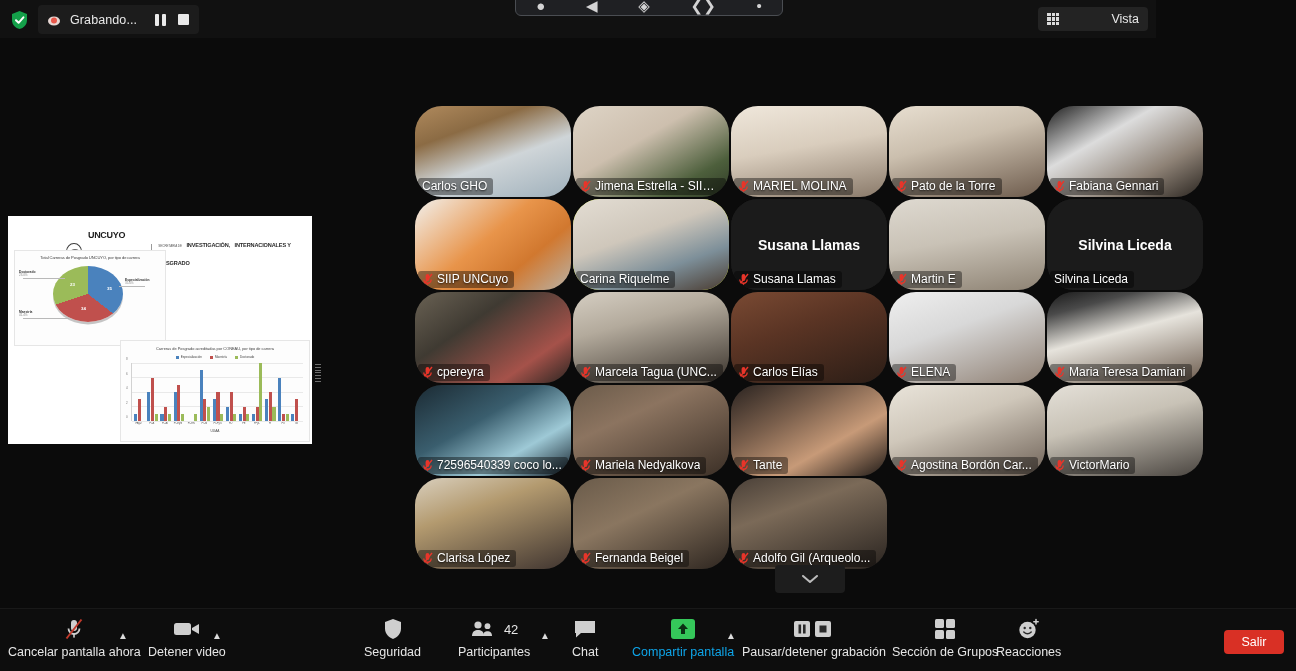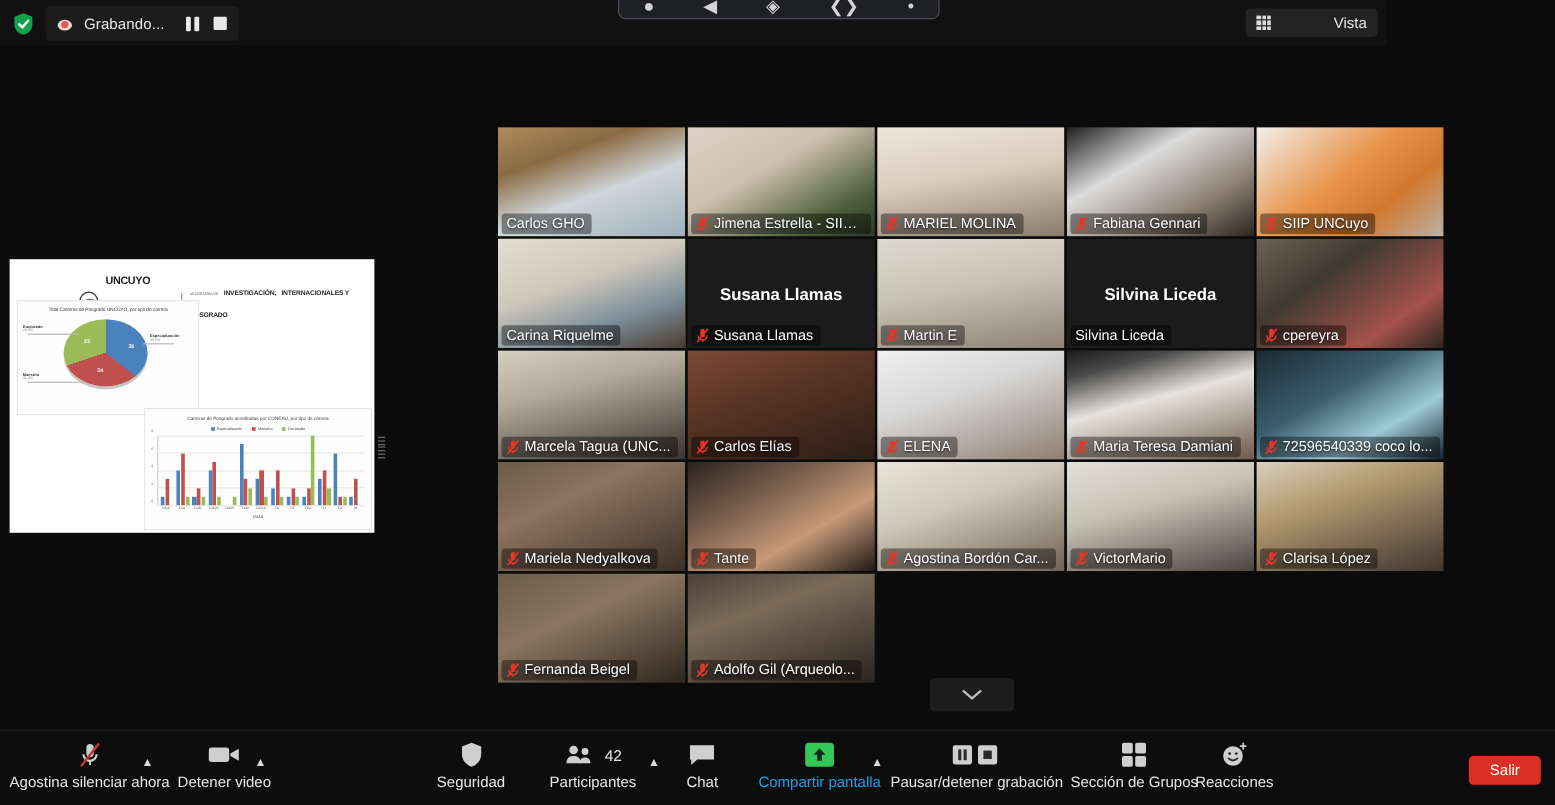--- a/index.html
+++ b/index.html
@@ -111,21 +111,21 @@
     display: flex; flex-direction: column; justify-content: space-between; padding: 2px 0;
   }
   .share-grip i { height: 1px; background: #6d6d6d; }
 
   
   .grid {
     position: absolute; left: 415px; top: 106px;
     display: grid; grid-template-columns: repeat(5, 156px); grid-template-rows: repeat(5, 91px);
     gap: 2px;
   }
-  .tile { position: relative; overflow: hidden; background: #1b1b1b; }
+  .tile { position: relative; overflow: hidden; background: #1b1b1b; border-radius: 27px; }
   .tile.speaking { outline: 3px solid #d6e84a; outline-offset: -3px; }
   .tile .bg { position: absolute; inset: 0; }
   .name-chip {
     position: absolute; left: 3px; bottom: 2px; max-width: 150px;
     display: flex; align-items: center; gap: 4px;
     padding: 1px 6px 2px 4px; border-radius: 3px; background: rgba(0,0,0,.40);
   }
   .name-chip .nm {
     color: #fff; font-size: 12px; white-space: nowrap; overflow: hidden;
     text-overflow: ellipsis; max-width: 132px; text-shadow: 0 1px 2px rgba(0,0,0,.8);
@@ -403,20 +403,32 @@
           <svg class="mic-off" viewBox="0 0 11 13">
             <rect x="3.6" y="1" width="3.8" height="7" rx="1.9" fill="#e8352a"></rect>
             <path d="M1.8 6.6 A3.7 3.7 0 0 0 9.2 6.6" stroke="#e8352a" stroke-width="1.3" fill="none"></path>
             <rect x="4.8" y="9.6" width="1.4" height="2.2" fill="#e8352a"></rect>
             <line x1="1" y1="12" x2="10" y2="1" stroke="#e8352a" stroke-width="1.4"></line>
           </svg>
           <span class="nm">MARIEL MOLINA</span>
         </div>
       </div>
       <div class="tile">
+        <div class="bg" style="background: linear-gradient(165deg, rgb(231, 222, 208) 0%, rgb(203, 191, 174) 40%, rgb(109, 91, 76) 100%);"></div>
+        <div class="name-chip">
+          <svg class="mic-off" viewBox="0 0 11 13">
+            <rect x="3.6" y="1" width="3.8" height="7" rx="1.9" fill="#e8352a"></rect>
+            <path d="M1.8 6.6 A3.7 3.7 0 0 0 9.2 6.6" stroke="#e8352a" stroke-width="1.3" fill="none"></path>
+            <rect x="4.8" y="9.6" width="1.4" height="2.2" fill="#e8352a"></rect>
+            <line x1="1" y1="12" x2="10" y2="1" stroke="#e8352a" stroke-width="1.4"></line>
+          </svg>
+          <span class="nm">Pato de la Torre</span>
+        </div>
+      </div>
+      <div class="tile">
         <div class="bg" style="background: linear-gradient(150deg, rgb(29, 29, 29) 0%, rgb(220, 220, 220) 35%, rgb(142, 130, 118) 70%, rgb(42, 37, 32) 100%);"></div>
         <div class="name-chip">
           <svg class="mic-off" viewBox="0 0 11 13">
             <rect x="3.6" y="1" width="3.8" height="7" rx="1.9" fill="#e8352a"></rect>
             <path d="M1.8 6.6 A3.7 3.7 0 0 0 9.2 6.6" stroke="#e8352a" stroke-width="1.3" fill="none"></path>
             <rect x="4.8" y="9.6" width="1.4" height="2.2" fill="#e8352a"></rect>
             <line x1="1" y1="12" x2="10" y2="1" stroke="#e8352a" stroke-width="1.4"></line>
           </svg>
           <span class="nm">Fabiana Gennari</span>
         </div>
@@ -639,21 +651,21 @@
 
     <div class="tb-item" style="left:8px;">
       <span class="tb-ico">
         <svg width="22" height="24" viewBox="0 0 22 24">
           <rect x="8" y="3" width="6" height="11" rx="3" fill="#cfcfcf"></rect>
           <path d="M5.5 11.5 A5.5 5.5 0 0 0 16.5 11.5" stroke="#cfcfcf" stroke-width="1.8" fill="none"></path>
           <rect x="10.2" y="17" width="1.6" height="3.6" fill="#cfcfcf"></rect>
           <line x1="3.5" y1="21.5" x2="18.5" y2="2.5" stroke="#c0392b" stroke-width="2"></line>
         </svg>
       </span>
-      <span class="tb-label">Agostina silenciar ahora</span>
+      <span class="tb-label">Cancelar pantalla ahora</span>
     </div>
     <span class="tb-caret" style="left:118px;">▲</span>
 
     <div class="tb-item" style="left:148px;">
       <span class="tb-ico">
         <svg width="28" height="18" viewBox="0 0 28 18">
           <rect x="1" y="3" width="17" height="12" rx="2.5" fill="#cfcfcf"></rect>
           <path d="M19 8 L26 4 V14 L19 10 Z" fill="#cfcfcf"></path>
         </svg>
       </span>

